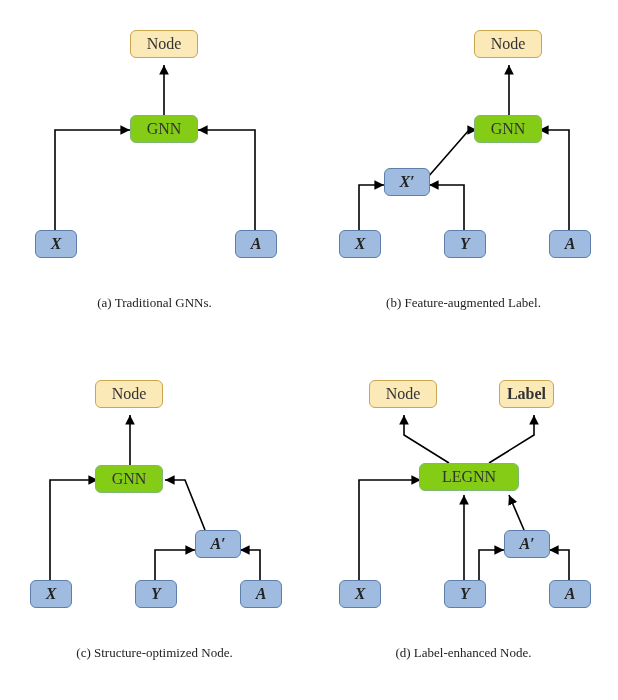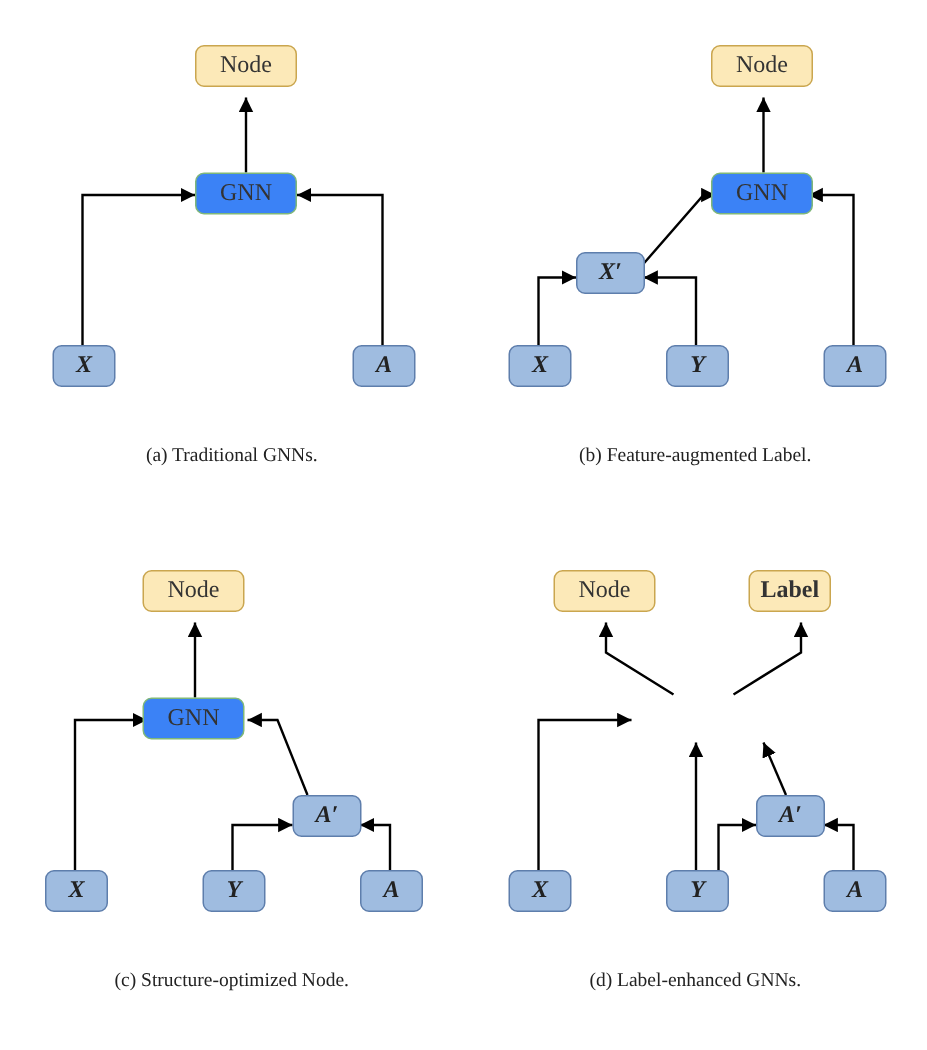--- a/index.html
+++ b/index.html
@@ -35,21 +35,21 @@
     padding: 4px 10px;
     white-space: nowrap;
   }
   .box.node {
     background: #fce9b8;
     border-color: #caa64f;
     color: #333;
     font-family: Georgia, serif;
   }
   .box.gnn {
-    background: #3b82f6;
+    background: #84cc16;
     border-color: #7fb779;
     color: #333;
     font-family: Georgia, serif;
   }
   .box.var {
     background: #9fbce0;
     border-color: #5e7eac;
     color: #222;
     font-family: Georgia, serif;
     font-style: italic;
@@ -178,20 +178,21 @@
       <path class="arrow-line" marker-end="url(#ah-d)" d="M 260 230 L 260 200 L 240 200"></path>
 
       <path class="arrow-line" marker-end="url(#ah-d)" d="M 215 180 L 200 145"></path>
 
       <path class="arrow-line" marker-end="url(#ah-d)" d="M 140 113 L 95 85 L 95 65"></path>
 
       <path class="arrow-line" marker-end="url(#ah-d)" d="M 180 113 L 225 85 L 225 65"></path>
     </svg>
     <div class="box node" style="left:60px; top:30px; width:68px;">Node</div>
     <div class="box node" style="left:190px; top:30px; width:55px;font-weight:bold;">Label</div>
+    <div class="box gnn" style="left:110px; top:113px; width:100px;">LEGNN</div>
     <div class="box var" style="left:195px; top:180px; width:46px;">A′</div>
     <div class="box var" style="left:30px; top:230px; width:42px;">X</div>
     <div class="box var" style="left:135px; top:230px; width:42px;">Y</div>
     <div class="box var" style="left:240px; top:230px; width:42px;">A</div>
-    <div class="caption" style="top:295px;">(d) Label-enhanced GNNs.</div>
+    <div class="caption" style="top:295px;">(d) Label-enhanced Node.</div>
   </div>
 
 </div>
 
 </body></html>

